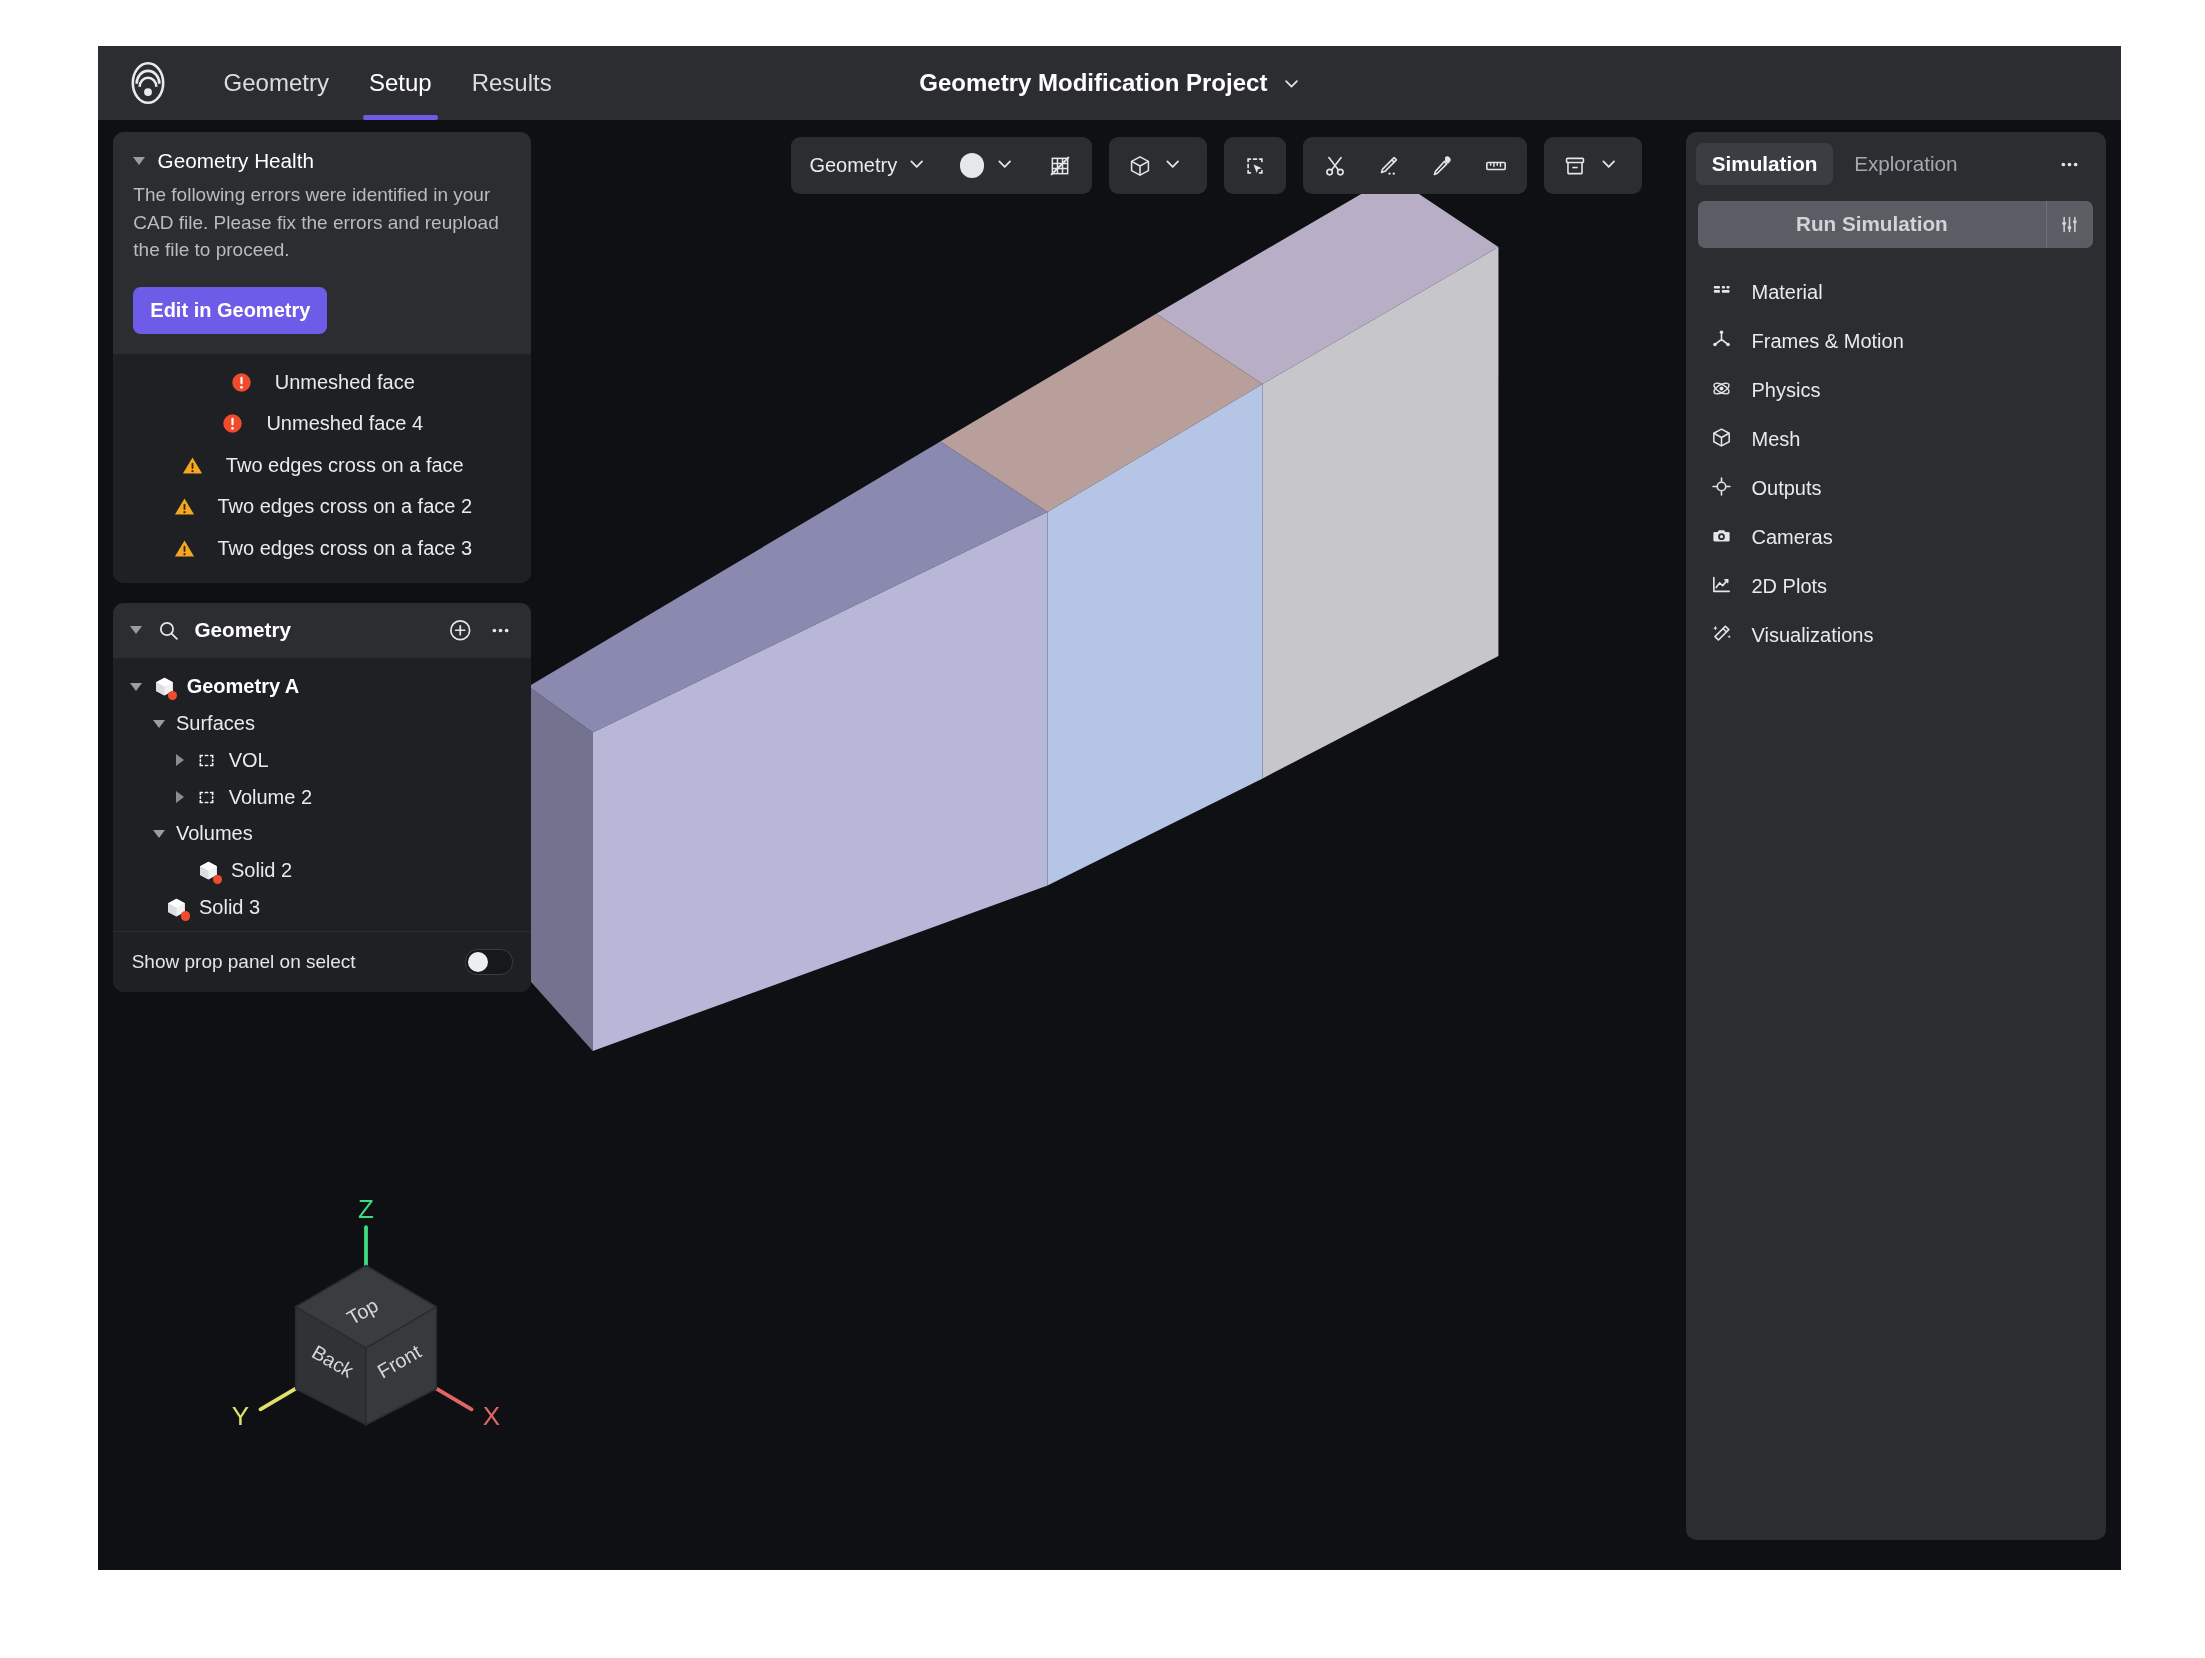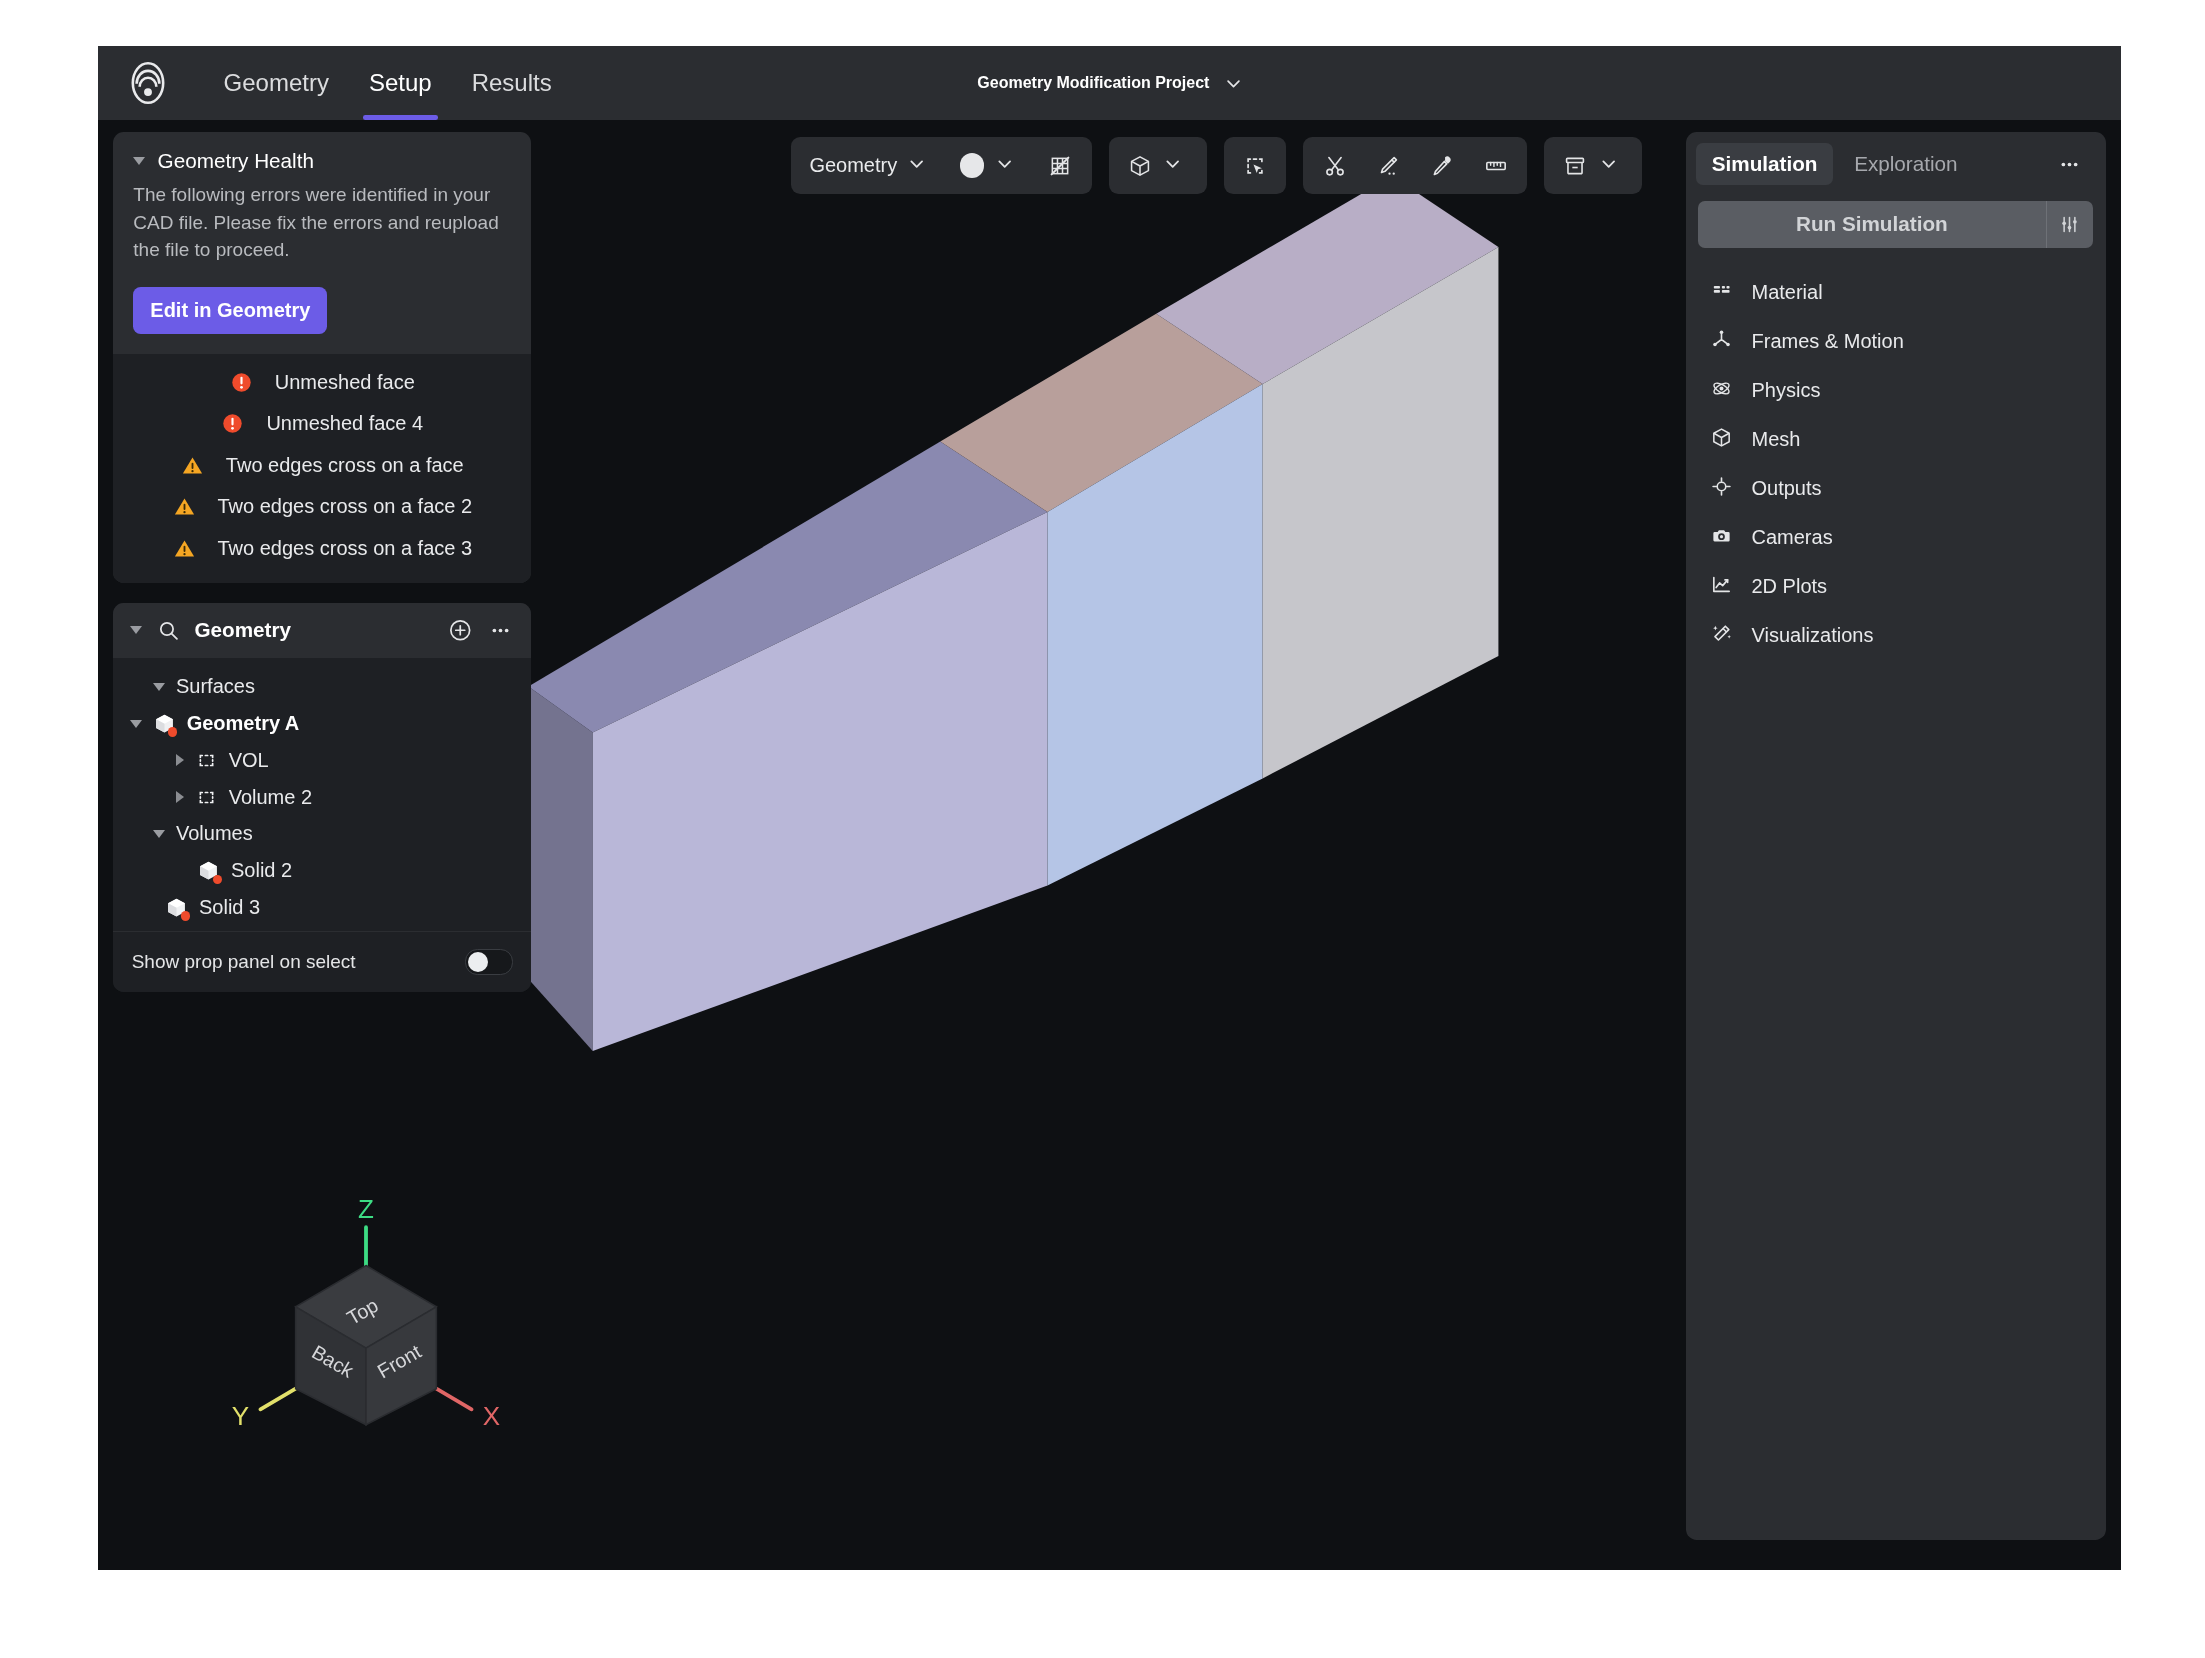--- a/index.html
+++ b/index.html
@@ -8,21 +8,21 @@
 
   
   .header{position:absolute;left:0;top:0;width:100%;height:74px;background:#2b2d31;display:flex;align-items:center;}
   .logo{width:44px;height:44px;margin-left:27.6px;flex:0 0 auto;}
   .navtabs{display:flex;align-items:center;margin-left:34px;height:74px;}
   .navtab{position:relative;height:74px;display:flex;align-items:center;padding:0 20px;color:#dbdcde;font-size:24px;cursor:pointer;}
   .navtab.active{color:#ffffff;}
   .navtab.active:after{content:"";position:absolute;left:13.8px;right:13.8px;bottom:0;height:5.4px;background:#6c5ce7;border-radius:2.3px;}
   .title-wrap{position:absolute;left:0;right:0;top:0;height:74px;display:flex;align-items:center;justify-content:center;pointer-events:none;}
   .title-inner{display:flex;align-items:center;gap:15.3px;pointer-events:auto;}
-  .proj-title{color:#ffffff;font-size:16px;font-weight:bold;}
+  .proj-title{color:#ffffff;font-size:24px;font-weight:bold;}
   .chev{width:17px;height:17px;flex:0 0 auto;}
   .hdr-right{position:absolute;right:26px;top:0;height:74px;display:flex;align-items:center;gap:23px;}
   .share-btn{background:#e6e7e9;color:#1c1d20;font-size:21.4px;padding:10.7px 21.4px;border-radius:7.7px;cursor:pointer;}
   .hicon{width:31px;height:31px;display:flex;align-items:center;justify-content:center;cursor:pointer;}
 
   
   .viewport{position:absolute;left:0;top:74px;right:0;bottom:0;background:#0e1013;overflow:hidden;}
 
   
   .leftcol{position:absolute;left:15.3px;top:12.3px;width:418px;z-index:20;}
@@ -220,36 +220,36 @@
             <svg viewBox="0 0 30 30" width="23" height="23">
                 <circle cx="7" cy="15" r="2.4" fill="#e4e5e7"></circle>
                 <circle cx="15" cy="15" r="2.4" fill="#e4e5e7"></circle>
                 <circle cx="23" cy="15" r="2.4" fill="#e4e5e7"></circle>
               </svg>
           </span>
         </div>
 
         <div class="tree-body">
 
+          <div class="trow bold">
+            <span class="caret"></span>
+            <span class="tico">
+              <svg viewBox="0 0 30 30" width="23" height="23">
+                  <path d="M15 3.5 L26 9.3 L26 21 L15 26.8 L4 21 L4 9.3 Z" fill="#f0f1f3"></path>
+                  <path d="M15 3.5 L26 9.3 L15 15.2 L4 9.3 Z" fill="#ffffff"></path>
+                  <path d="M15 15.2 L15 26.8 L4 21 L4 9.3 Z" fill="#dcdde0"></path>
+                </svg>
+              <span class="dot"></span>
+            </span>
+            <span class="tlabel">Geometry A</span>
+          </div>
+
           <div class="trow" style="padding-left:40px;">
             <span class="caret"></span>
             <span class="tlabel">Surfaces</span>
-          </div>
-
-          <div class="trow bold">
-            <span class="caret"></span>
-            <span class="tico">
-              <svg viewBox="0 0 30 30" width="23" height="23">
-                  <path d="M15 3.5 L26 9.3 L26 21 L15 26.8 L4 21 L4 9.3 Z" fill="#f0f1f3"></path>
-                  <path d="M15 3.5 L26 9.3 L15 15.2 L4 9.3 Z" fill="#ffffff"></path>
-                  <path d="M15 15.2 L15 26.8 L4 21 L4 9.3 Z" fill="#dcdde0"></path>
-                </svg>
-              <span class="dot"></span>
-            </span>
-            <span class="tlabel">Geometry A</span>
           </div>
 
           <div class="trow" style="padding-left:63px;">
             <span class="caret right"></span>
             <span class="tico">
               <svg viewBox="0 0 30 30" width="23" height="23">
                   <g fill="none" stroke="#f0f1f3" stroke-width="2.2" stroke-linecap="round">
                     <path d="M7 11V8.5h2.5M20.5 8.5H23V11M23 19v2.5h-2.5M9.5 21.5H7V19"></path>
                     <path d="M13.5 8.5h3M13.5 21.5h3M7 14.2v1.6M23 14.2v1.6"></path>
                   </g>

